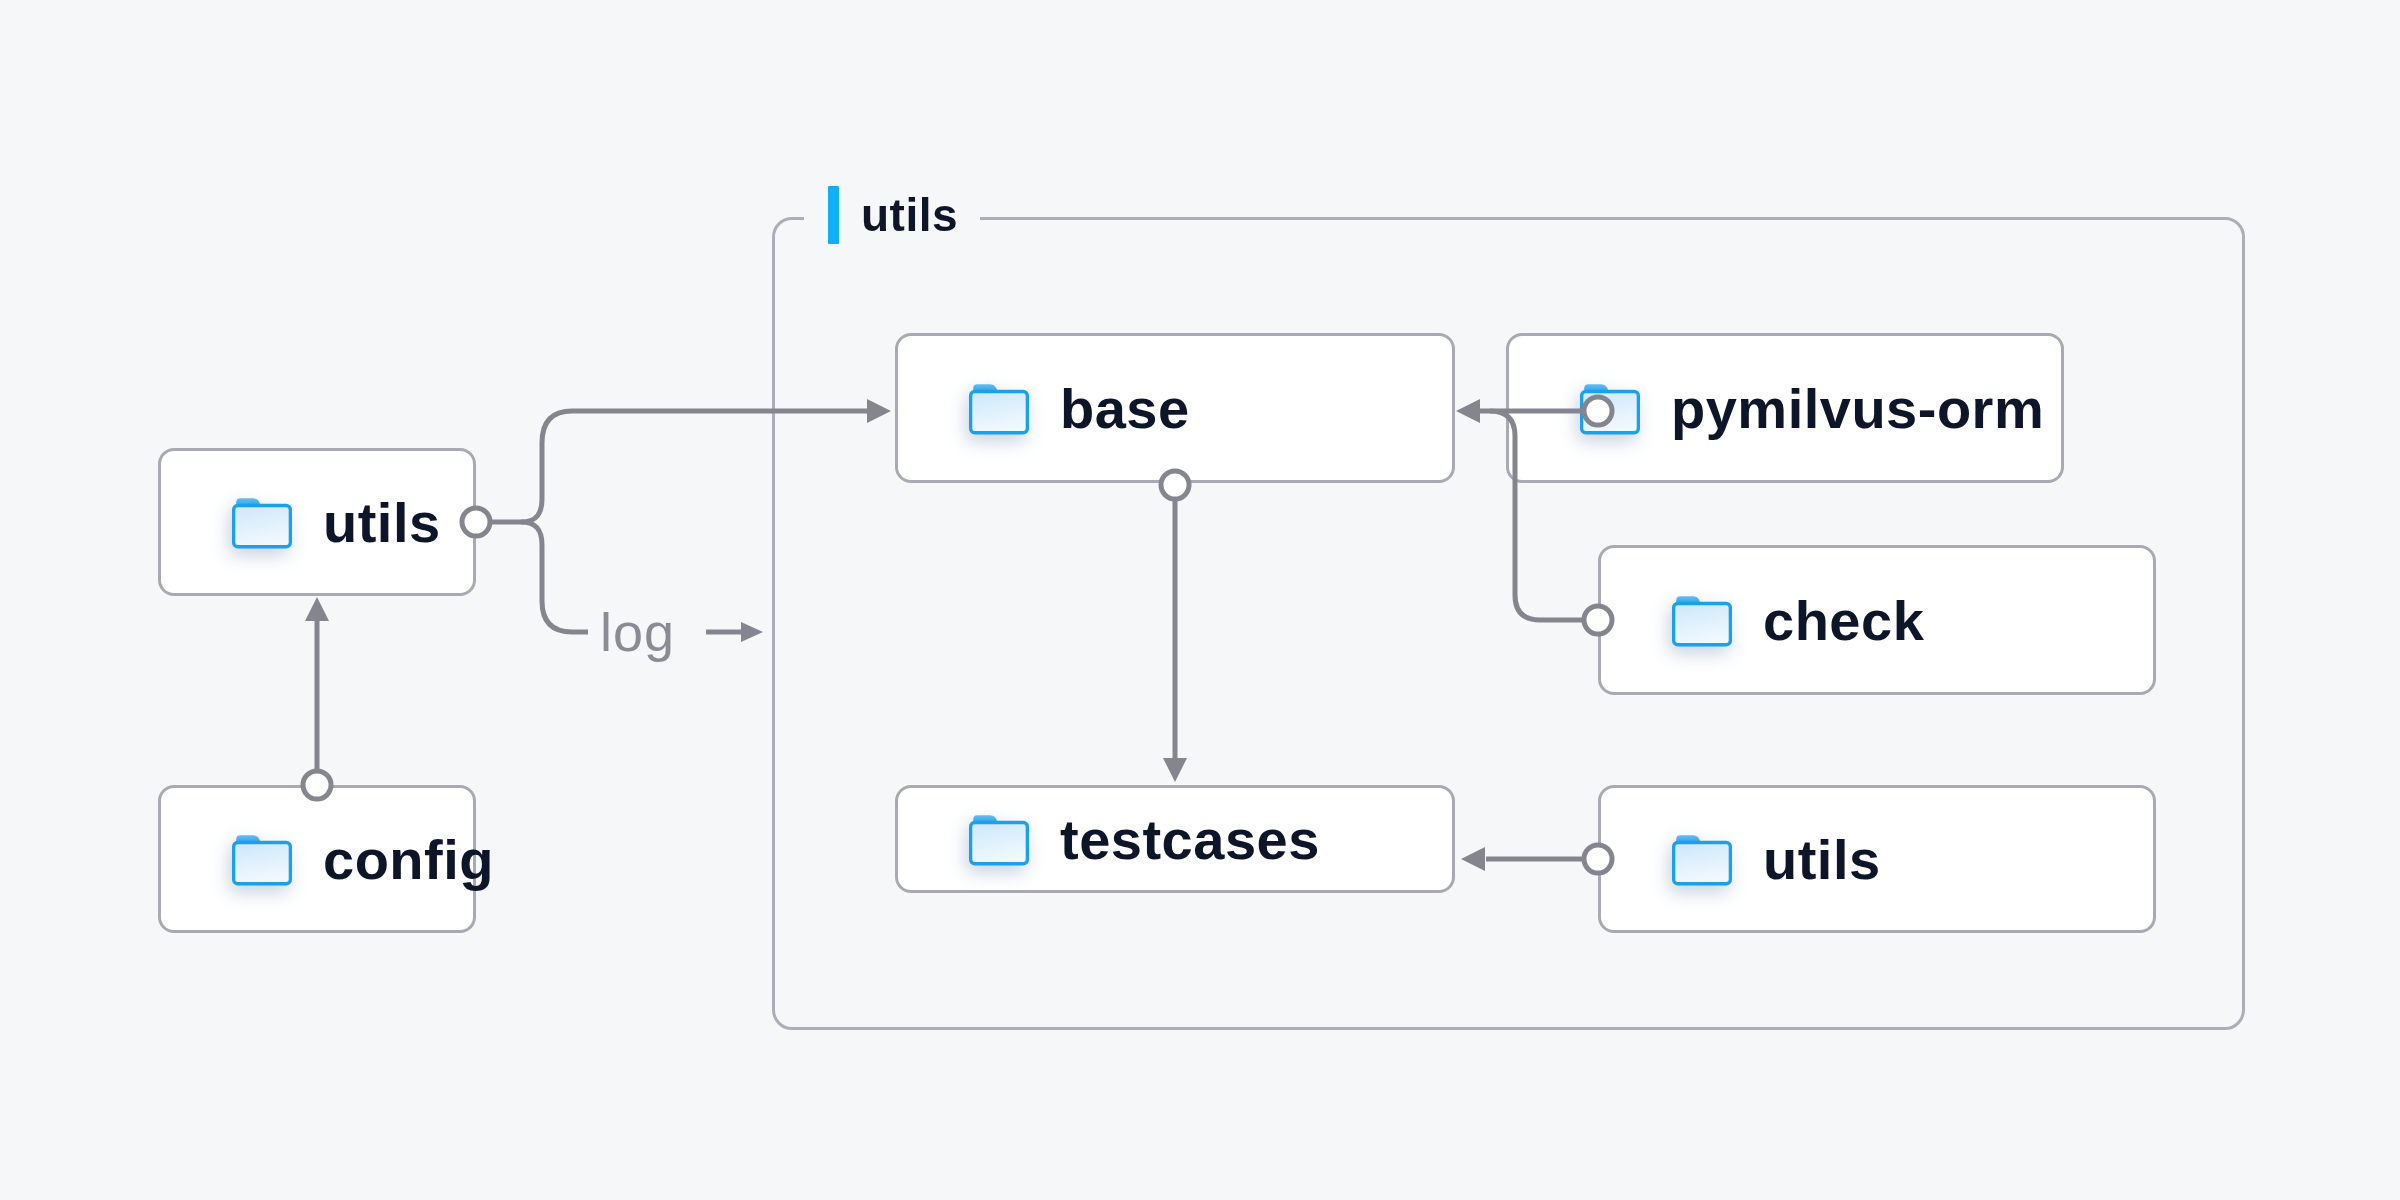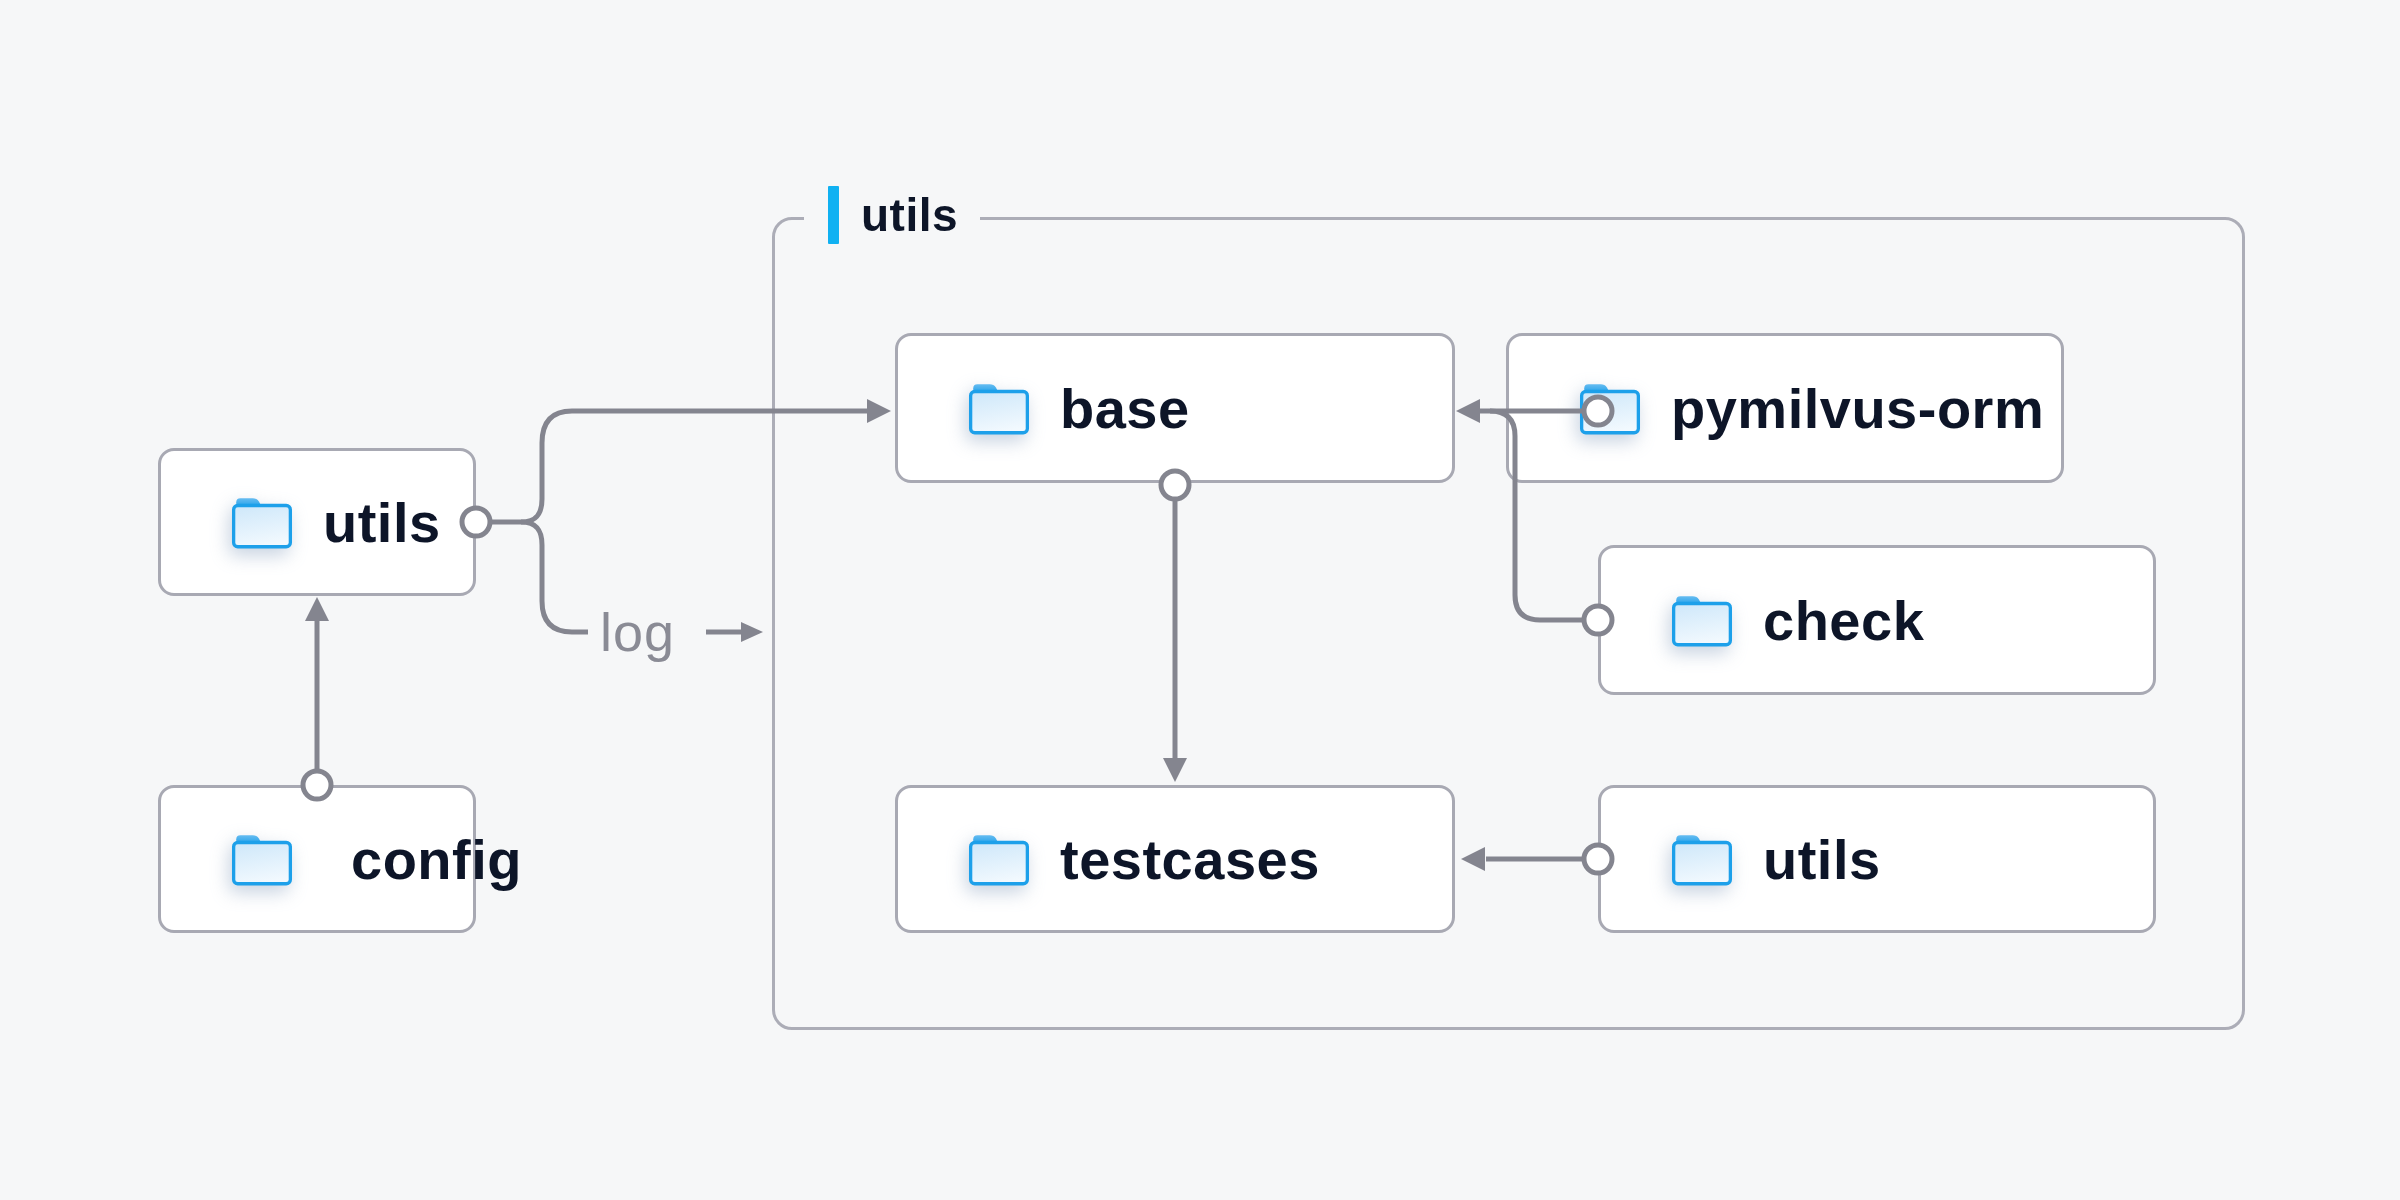--- a/index.html
+++ b/index.html
@@ -61,25 +61,25 @@
   .node-label{
     font-size:56px;font-weight:700;color:var(--text);
     margin-left:28px;letter-spacing:0.5px;
     white-space:nowrap;
   }
   .folder{
     width:66px;height:56px;flex:0 0 auto;
     filter:drop-shadow(-3px 7px 9px rgba(110,140,175,0.38));
   }
   .node-utils    {left:158px; top:448px; width:318px; height:148px;}
-  .node-config   {left:158px; top:785px; width:318px; height:148px;gap:28px;}
+  .node-config   {left:158px; top:785px; width:318px; height:148px;}
   .node-base     {left:895px; top:333px; width:560px; height:150px;}
   .node-pymilvus {left:1506px;top:333px; width:558px; height:150px;}
   .node-check    {left:1598px;top:545px; width:558px; height:150px;}
-  .node-testcases{left:895px; top:785px; width:560px; height:148px;}
+  .node-testcases{left:895px; top:785px; width:560px; height:108px;}
   .node-common   {left:1598px;top:785px; width:558px; height:148px;}
   
   .connectors{
     position:absolute;left:0;top:0;width:2400px;height:1200px;
     z-index:4;pointer-events:none;
   }
   .connectors path{fill:none;stroke:var(--line);stroke-width:5;}
   .connectors polygon{fill:var(--line);stroke:none;}
   .connectors circle{fill:#FFFFFF;stroke:var(--line);stroke-width:5;}
   .edge-label{

